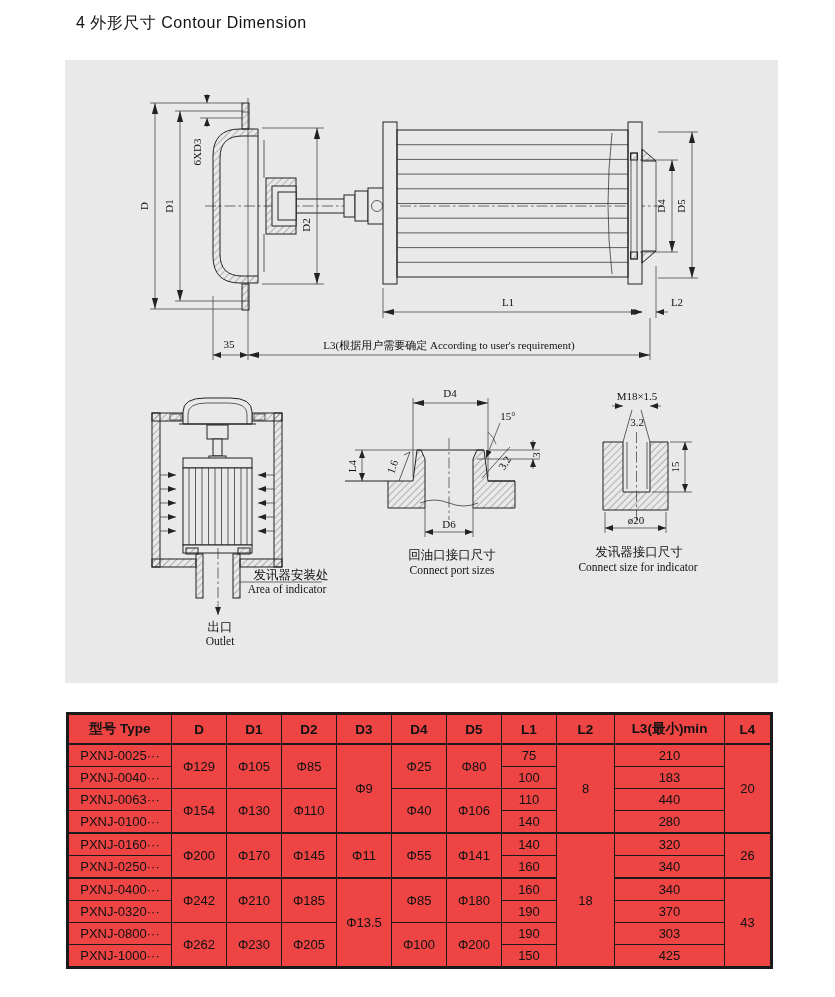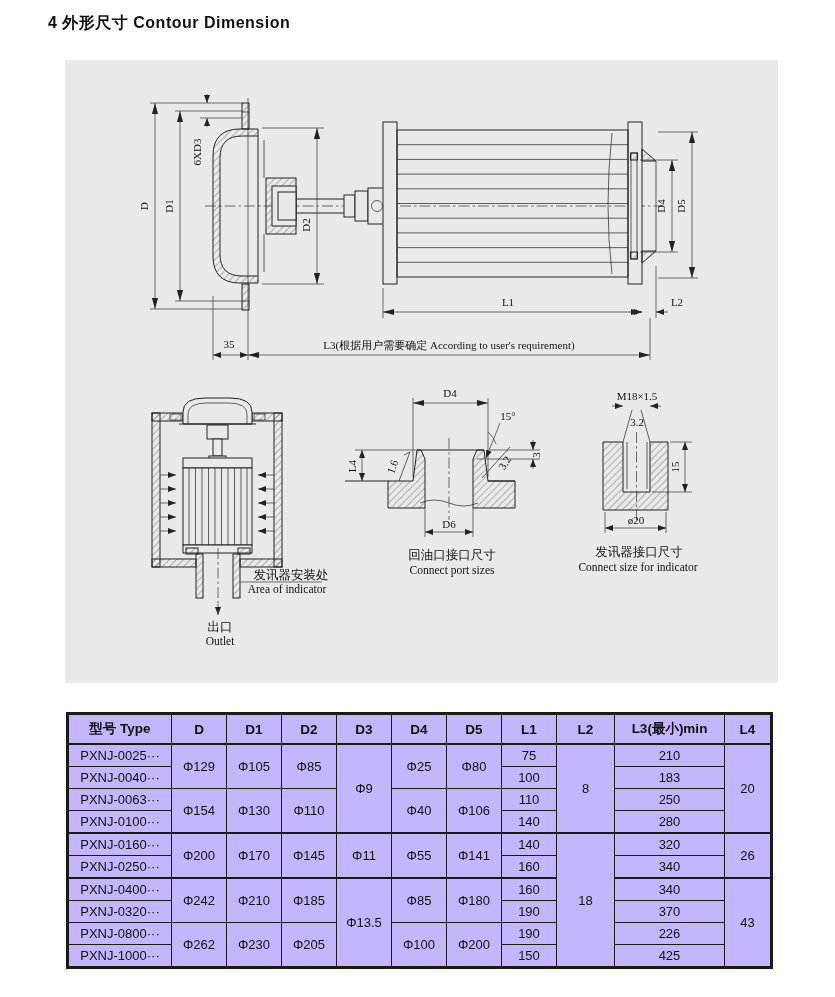--- a/index.html
+++ b/index.html
@@ -1,31 +1,31 @@
 <!DOCTYPE html>
 <html><head>
 <meta charset="utf-8">
 <style>
   html,body{margin:0;padding:0;background:#ffffff;}
   .page{position:relative;width:835px;height:997px;background:#ffffff;overflow:hidden;
         font-family:"Liberation Sans",sans-serif;}
-  .title{position:absolute;left:48px;top:13px;font-size:16px;font-weight:bold;color:#111;
+  .title{position:absolute;left:76px;top:13px;font-size:16px;font-weight:normal;color:#111;
          letter-spacing:0.5px;}
   svg{position:absolute;left:0;top:0;}
   svg text{font-family:"Liberation Serif","DejaVu Serif",serif;font-size:11px;fill:#111;}
   svg text.cn{font-size:12.5px;font-family:"Liberation Sans",sans-serif;fill:#111;}
   svg text.en{font-size:11.5px;}
   .ln{stroke:#222;stroke-width:1;fill:none;}
   .lnt{stroke:#222;stroke-width:0.7;fill:none;}
   .dim{stroke:#333;stroke-width:0.7;fill:none;}
   .cl{stroke:#333;stroke-width:0.7;fill:none;stroke-dasharray:11 3 2.5 3;}
   .ht{fill:url(#hat);stroke:#222;stroke-width:1;}
   .solid{fill:#e9e9e9;stroke:#222;stroke-width:1;}
   .tblwrap{position:absolute;left:66px;top:712px;}
-  table{border-collapse:collapse;table-layout:fixed;border:3px solid #1a1a1a;background:#c4b5fd;}
+  table{border-collapse:collapse;table-layout:fixed;border:3px solid #1a1a1a;background:#ef4444;}
   th,td{border:1.5px solid #1a1a1a;text-align:center;vertical-align:middle;
         padding:0;color:#111;overflow:hidden;white-space:nowrap;}
   th{height:28px;font-size:13.5px;font-weight:bold;}
   td{height:21px;font-size:13px;font-weight:normal;}
   thead th{border-bottom:2.2px solid #1a1a1a;}
   tr.group-start td{border-top:2.4px solid #1a1a1a;}
 </style>
 </head>
 <body>
 
@@ -291,21 +291,21 @@
             <td>183</td>
           </tr>
           <tr>
             <td>PXNJ-0063···</td>
             <td rowspan="2">Φ154</td>
             <td rowspan="2">Φ130</td>
             <td rowspan="2">Φ110</td>
             <td rowspan="2">Φ40</td>
             <td rowspan="2">Φ106</td>
             <td>110</td>
-            <td>250</td>
+            <td>440</td>
           </tr>
           <tr>
             <td>PXNJ-0100···</td>
             <td>140</td>
             <td>280</td>
           </tr>
           <tr class="group-start">
             <td>PXNJ-0160···</td>
             <td rowspan="2">Φ200</td>
             <td rowspan="2">Φ170</td>
@@ -341,21 +341,21 @@
             <td>370</td>
           </tr>
           <tr>
             <td>PXNJ-0800···</td>
             <td rowspan="2">Φ262</td>
             <td rowspan="2">Φ230</td>
             <td rowspan="2">Φ205</td>
             <td rowspan="2">Φ100</td>
             <td rowspan="2">Φ200</td>
             <td>190</td>
-            <td>226</td>
+            <td>303</td>
           </tr>
           <tr>
             <td>PXNJ-1000···</td>
             <td>150</td>
             <td>425</td>
           </tr>
         </tbody>
     </table>
   </div>
 

